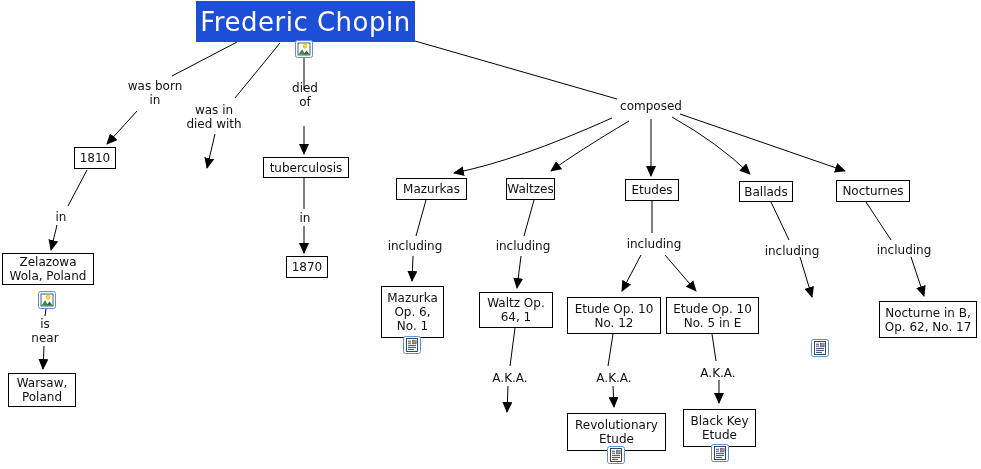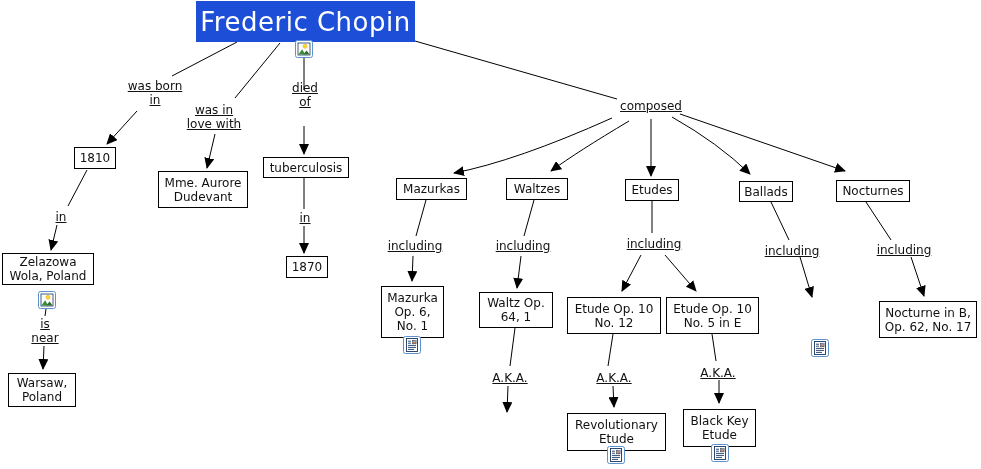--- a/index.html
+++ b/index.html
@@ -11,21 +11,21 @@
   .node {
     position:absolute; z-index:2;
     border:1px solid #000; background:#fff; color:#111;
     display:flex; align-items:center; justify-content:center;
     text-align:center; font-size:12px; line-height:14px;
     white-space:pre-line; padding:1px 2px;
   }
   .link {
     position:absolute; z-index:2; transform:translateX(-50%);
     text-align:center; font-size:12px; line-height:14px;
-    white-space:pre-line; color:#111;text-decoration:underline;
+    white-space:pre-line; color:#111;
   }
   .title {
     position:absolute; z-index:2; background:#1d4ed8; color:#fff;
     display:flex; align-items:center; justify-content:center;
     font-size:26px; white-space:pre; letter-spacing:0.5px;
   }
   .icon { position:absolute; z-index:3; width:18px; height:18px; }
 </style>
 </head>
 <body>
@@ -71,30 +71,28 @@
     <line x1="508" y1="386" x2="507" y2="412" marker-end="url(#ah)"></line>
     <line x1="613" y1="334" x2="608" y2="366"></line>
     <line x1="613" y1="386" x2="614" y2="407" marker-end="url(#ah)"></line>
     <line x1="712" y1="334" x2="716" y2="361"></line>
     <line x1="719" y1="380" x2="719" y2="403" marker-end="url(#ah)"></line>
   </svg>
 
   <div class="title" style="left:196px;top:1px;width:219px;height:41px">Frederic Chopin</div>
 
   <div class="node" style="left:74px;top:147px;width:42px;height:22px">1810</div>
-  <div class="node" style="left:158px;top:171px;width:90px;height:37px">Mme. Aurore
-Dudevant</div>
   <div class="node" style="left:263px;top:157px;width:86px;height:21px">tuberculosis</div>
   <div class="node" style="left:286px;top:256px;width:42px;height:22px">1870</div>
   <div class="node" style="left:2px;top:253px;width:92px;height:32px">Zelazowa
 Wola, Poland</div>
   <div class="node" style="left:8px;top:373px;width:68px;height:34px">Warsaw,
 Poland</div>
   <div class="node" style="left:396px;top:178px;width:71px;height:22px">Mazurkas</div>
-  <div class="node" style="left:506px;top:178px;width:62px;height:22px">Waltzes</div>
+  <div class="node" style="left:506px;top:178px;width:49px;height:22px">Waltzes</div>
   <div class="node" style="left:625px;top:179px;width:54px;height:22px">Etudes</div>
   <div class="node" style="left:739px;top:181px;width:54px;height:21px">Ballads</div>
   <div class="node" style="left:836px;top:180px;width:74px;height:22px">Nocturnes</div>
   <div class="node" style="left:381px;top:286px;width:63px;height:52px">Mazurka
 Op. 6,
 No. 1</div>
   <div class="node" style="left:479px;top:292px;width:74px;height:36px">Waltz Op.
 64, 1</div>
   <div class="node" style="left:567px;top:297px;width:94px;height:37px">Etude Op. 10
 No. 12</div>
@@ -103,21 +101,21 @@
   <div class="node" style="left:879px;top:301px;width:98px;height:37px">Nocturne in B,
 Op. 62, No. 17</div>
   <div class="node" style="left:567px;top:413px;width:99px;height:38px">Revolutionary
 Etude</div>
   <div class="node" style="left:683px;top:409px;width:73px;height:38px">Black Key
 Etude</div>
 
   <div class="link" style="left:155px;top:79px">was born
 in</div>
   <div class="link" style="left:214px;top:103px">was in
-love with</div>
+died with</div>
   <div class="link" style="left:305px;top:81px">died
 of</div>
   <div class="link" style="left:651px;top:99px">composed</div>
   <div class="link" style="left:61px;top:210px">in</div>
   <div class="link" style="left:305px;top:211px">in</div>
   <div class="link" style="left:45px;top:317px">is
 near</div>
   <div class="link" style="left:415px;top:239px">including</div>
   <div class="link" style="left:523px;top:239px">including</div>
   <div class="link" style="left:654px;top:237px">including</div>

